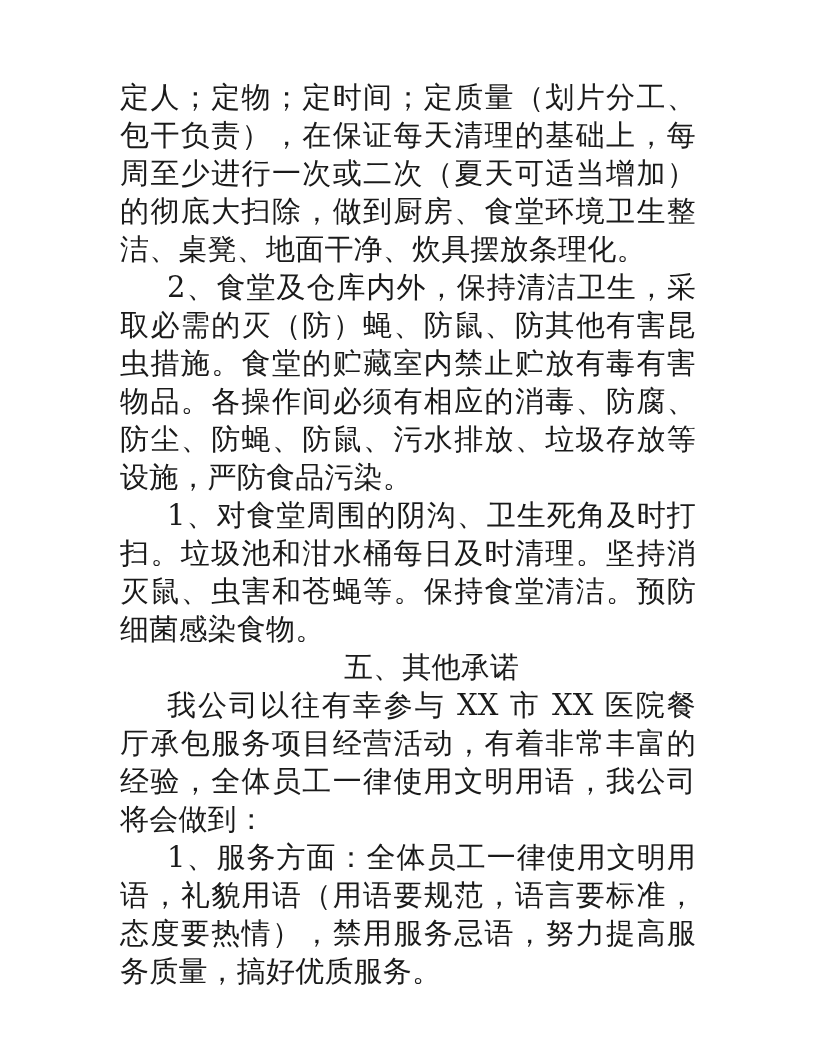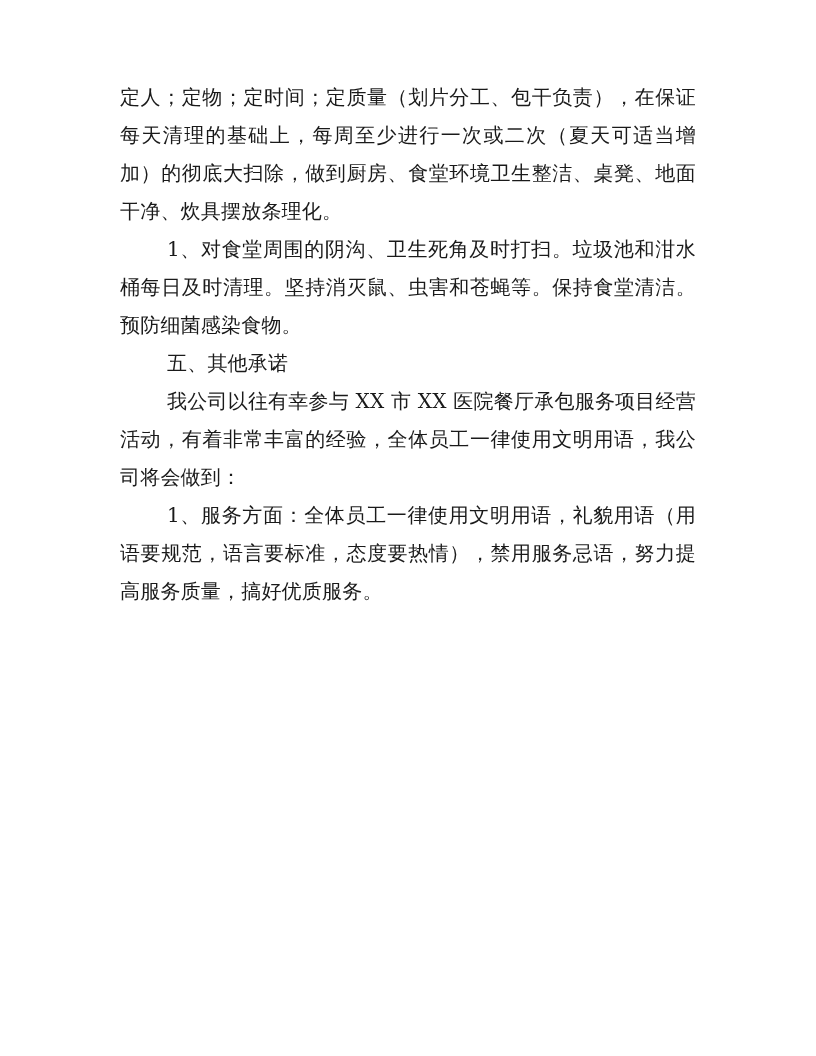--- a/index.html
+++ b/index.html
@@ -22,45 +22,46 @@
   }
   #content {
     position: absolute;
     left: 120px;
     top: 78px;
     width: 576px;
   }
   p.para {
     margin: 0;
     padding: 0;
-    font-size: 20px;
+    font-size: 29px;
     line-height: 38px;
     color: #1a1a1a;
     text-align: justify;
     text-justify: inter-ideograph;
     text-indent: 47px;
     letter-spacing: 0.2px;
     font-family: "DejaVu Serif", "Liberation Serif", serif;
     -webkit-font-smoothing: antialiased;
   }
   p.first {
     text-indent: 0;
   }
   p.heading {
-    text-align: left;
+    text-align: center;
   }
 </style>
 </head>
 <body>
 
 <div id="page">
   <div id="content">
 
     <p class="para first">定人；定物；定时间；定质量（划片分工、包干负责），在保证每天清理的基础上，每周至少进行一次或二次（夏天可适当增加）的彻底大扫除，做到厨房、食堂环境卫生整洁、桌凳、地面干净、炊具摆放条理化。</p>
 
+    <p class="para">2、食堂及仓库内外，保持清洁卫生，采取必需的灭（防）蝇、防鼠、防其他有害昆虫措施。食堂的贮藏室内禁止贮放有毒有害物品。各操作间必须有相应的消毒、防腐、防尘、防蝇、防鼠、污水排放、垃圾存放等设施，严防食品污染。</p>
 
     <p class="para">1、对食堂周围的阴沟、卫生死角及时打扫。垃圾池和泔水桶每日及时清理。坚持消灭鼠、虫害和苍蝇等。保持食堂清洁。预防细菌感染食物。</p>
 
 
 
     <p class="para heading">五、其他承诺</p>
 
     <p class="para">我公司以往有幸参与 XX 市 XX 医院餐厅承包服务项目经营活动，有着非常丰富的经验，全体员工一律使用文明用语，我公司将会做到：</p>
 
     <p class="para">1、服务方面：全体员工一律使用文明用语，礼貌用语（用语要规范，语言要标准，态度要热情），禁用服务忌语，努力提高服务质量，搞好优质服务。</p>

